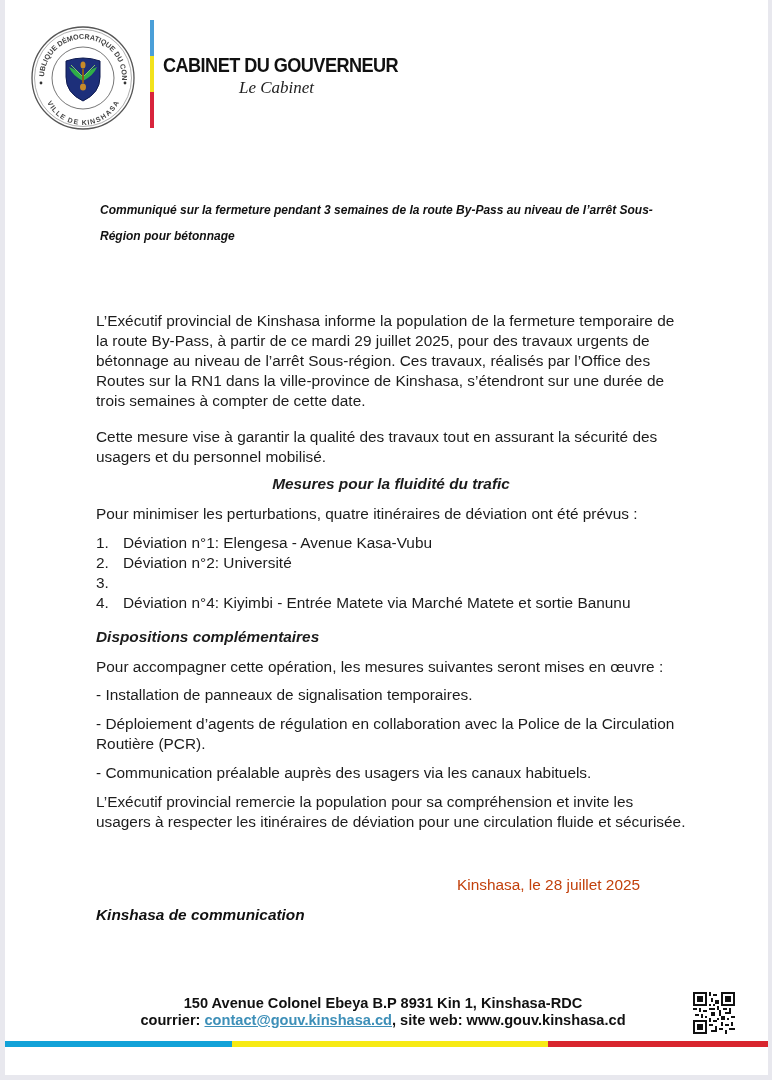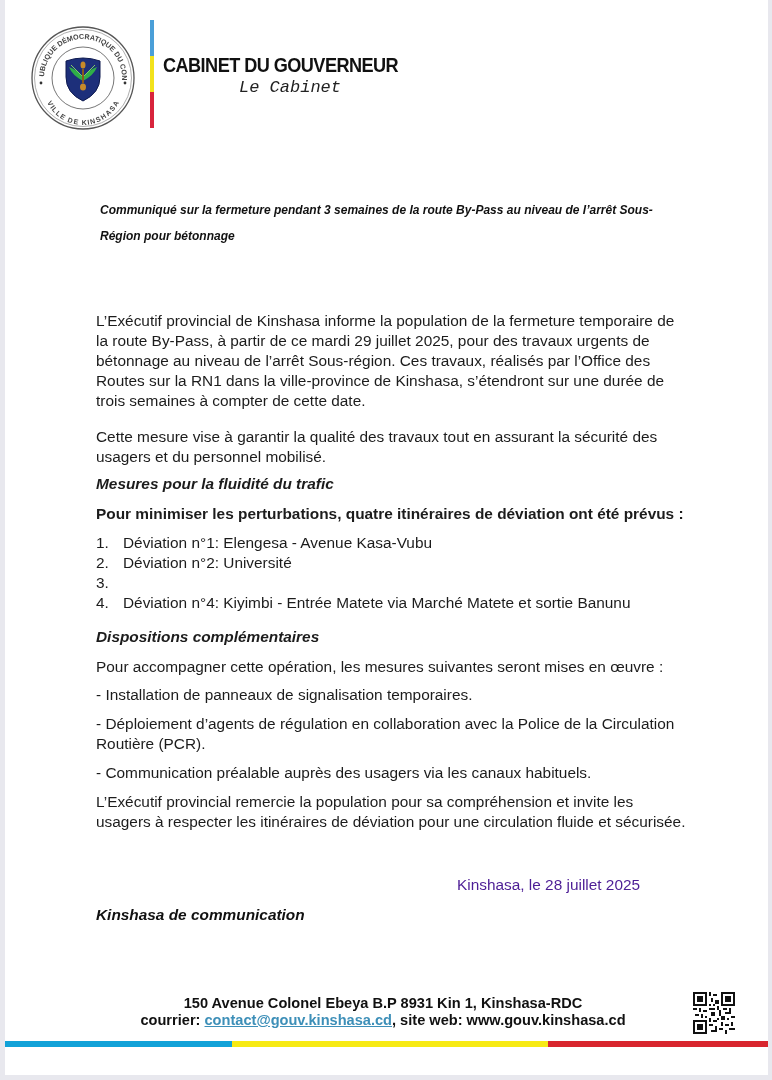--- a/index.html
+++ b/index.html
@@ -19,41 +19,41 @@
     .vbar { position: absolute; left: 145px; top: 20px; width: 4px; height: 108px; }
     .vbar div { width: 4px; height: 36px; }
     .hdr-title {
       position: absolute; left: 158px; top: 54px; width: 245px;
       font-weight: bold; font-size: 19.5px; letter-spacing: -0.6px;
       transform: scaleX(0.93); transform-origin: left center;
       color: #111; white-space: nowrap;
     }
     .hdr-sub {
       position: absolute; left: 234px; top: 78px;
-      font-family: Liberation Mono, monospace; font-style: italic;
+      font-family: Liberation Serif, serif; font-style: italic;
       font-size: 17px; color: #222; white-space: nowrap;
     }
     
     .doc-title {
       position: absolute; left: 95px; top: 197px; width: 580px;
       font-weight: bold; font-style: italic;
       font-size: 12px; line-height: 26px; color: #111;
     }
     .body {
       position: absolute; left: 91px; width: 590px;
       font-size: 15.4px; line-height: 20px; color: #1c1c1c;
     }
     .p { margin: 0; }
     .h { font-weight: bold; font-style: italic; }
     ol.dev { margin: 0; padding: 0; list-style: none; }
     ol.dev li { display: flex; height: 20px; }
     ol.dev li .num { width: 27px; flex: none; }
     .date {
       position: absolute; left: 452px; top: 876px;
-      font-size: 15.4px; white-space: nowrap; color: #4c1d95;
+      font-size: 15.4px; white-space: nowrap; color: #c2410c;
     }
     .sig {
       position: absolute; left: 91px; top: 906px;
       font-size: 15.4px; font-weight: bold; font-style: italic; color: #111;
     }
     
     .footer {
       position: absolute; left: 98px; top: 995px; width: 560px;
       text-align: center; font-weight: bold; font-size: 14.6px; line-height: 17px; color: #111;
     }
@@ -104,25 +104,25 @@
   <div class="doc-title">Communiqué sur la fermeture pendant 3 semaines de la route By-Pass au niveau de l’arrêt Sous-Région pour bétonnage</div>
 
   <div class="body" style="top:311px;">
     <p class="p">L’Exécutif provincial de Kinshasa informe la population de la fermeture temporaire de la route By-Pass, à partir de ce mardi 29 juillet 2025, pour des travaux urgents de bétonnage au niveau de l’arrêt Sous-région. Ces travaux, réalisés par l’Office des Routes sur la RN1 dans la ville-province de Kinshasa, s’étendront sur une durée de trois semaines à compter de cette date.</p>
   </div>
 
   <div class="body" style="top:427px;">
     <p class="p">Cette mesure vise à garantir la qualité des travaux tout en assurant la sécurité des usagers et du personnel mobilisé.</p>
   </div>
 
-  <div class="body" style="top:474px;">
+  <div class="body" style="top:474px;text-align:center;">
     <p class="p h">Mesures pour la fluidité du trafic</p>
   </div>
 
-  <div class="body" style="top:504px;font-weight:bold;">
+  <div class="body" style="top:504px;">
     <p class="p">Pour minimiser les perturbations, quatre itinéraires de déviation ont été prévus :</p>
   </div>
 
   <div class="body" style="top:533px;">
     <ol class="dev">
       <li>
         <span class="num">1.</span>
         <span>Déviation n°1: Elengesa - Avenue Kasa-Vubu</span>
       </li>
       <li>

